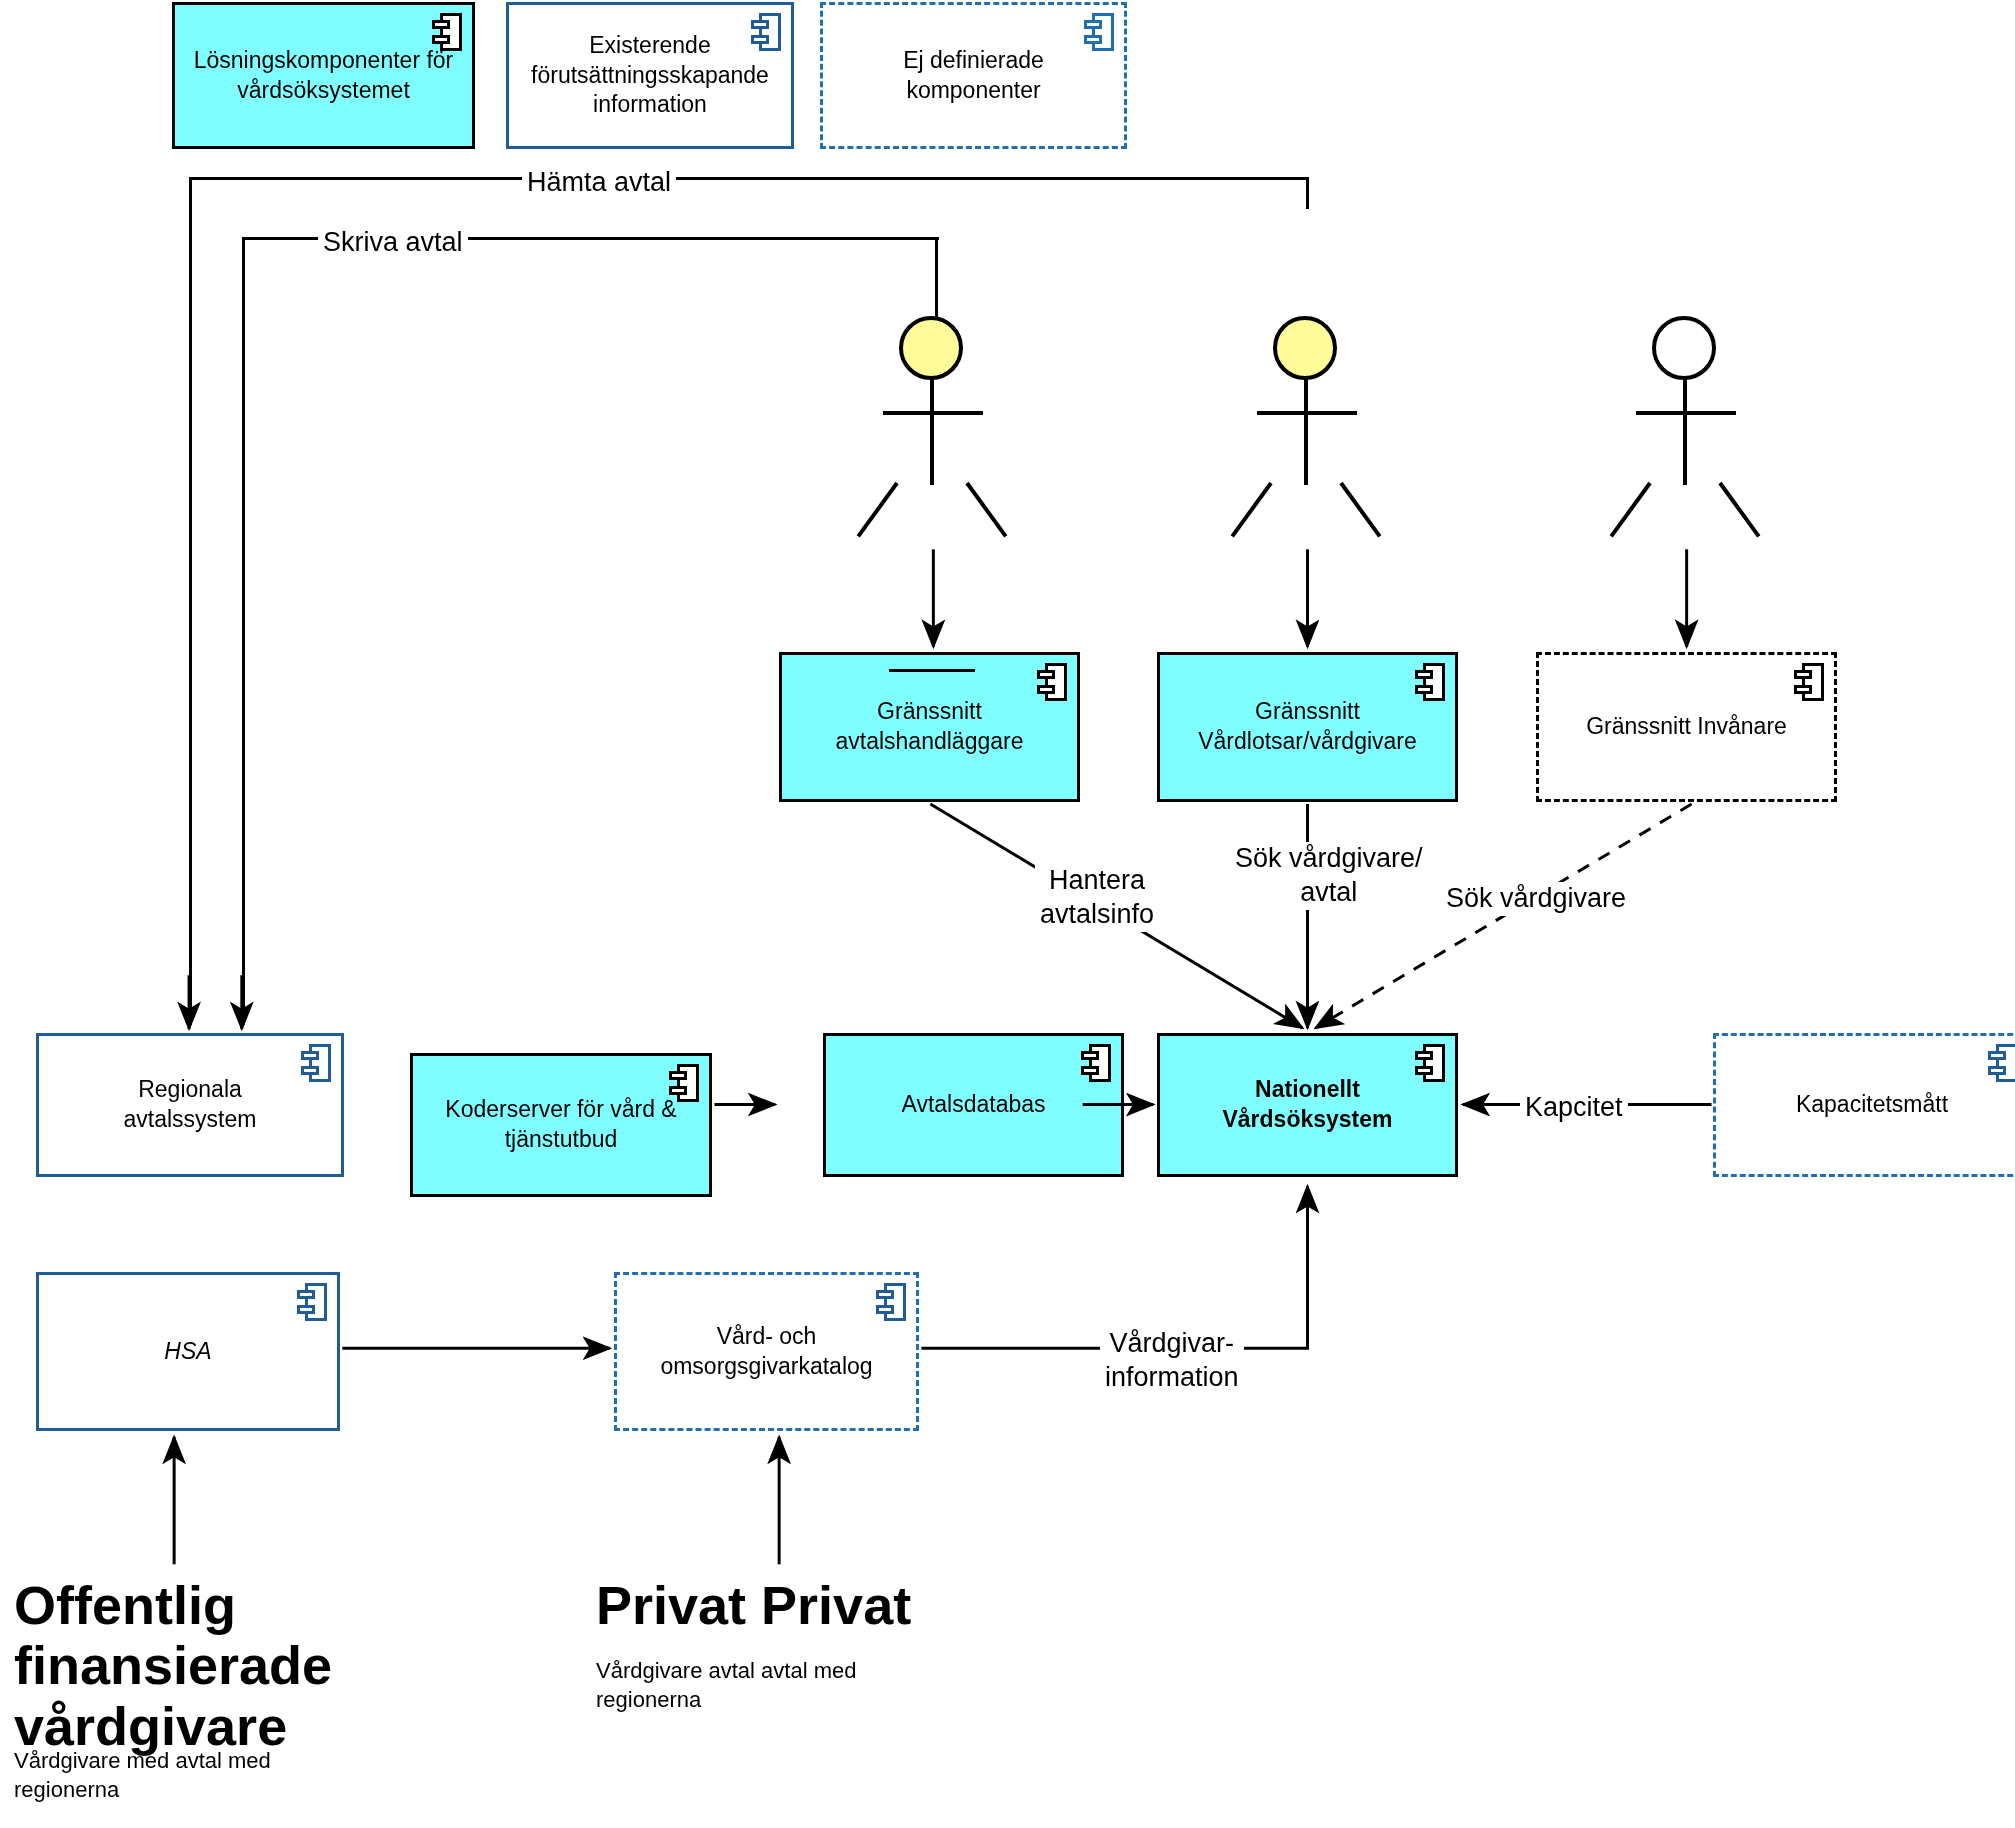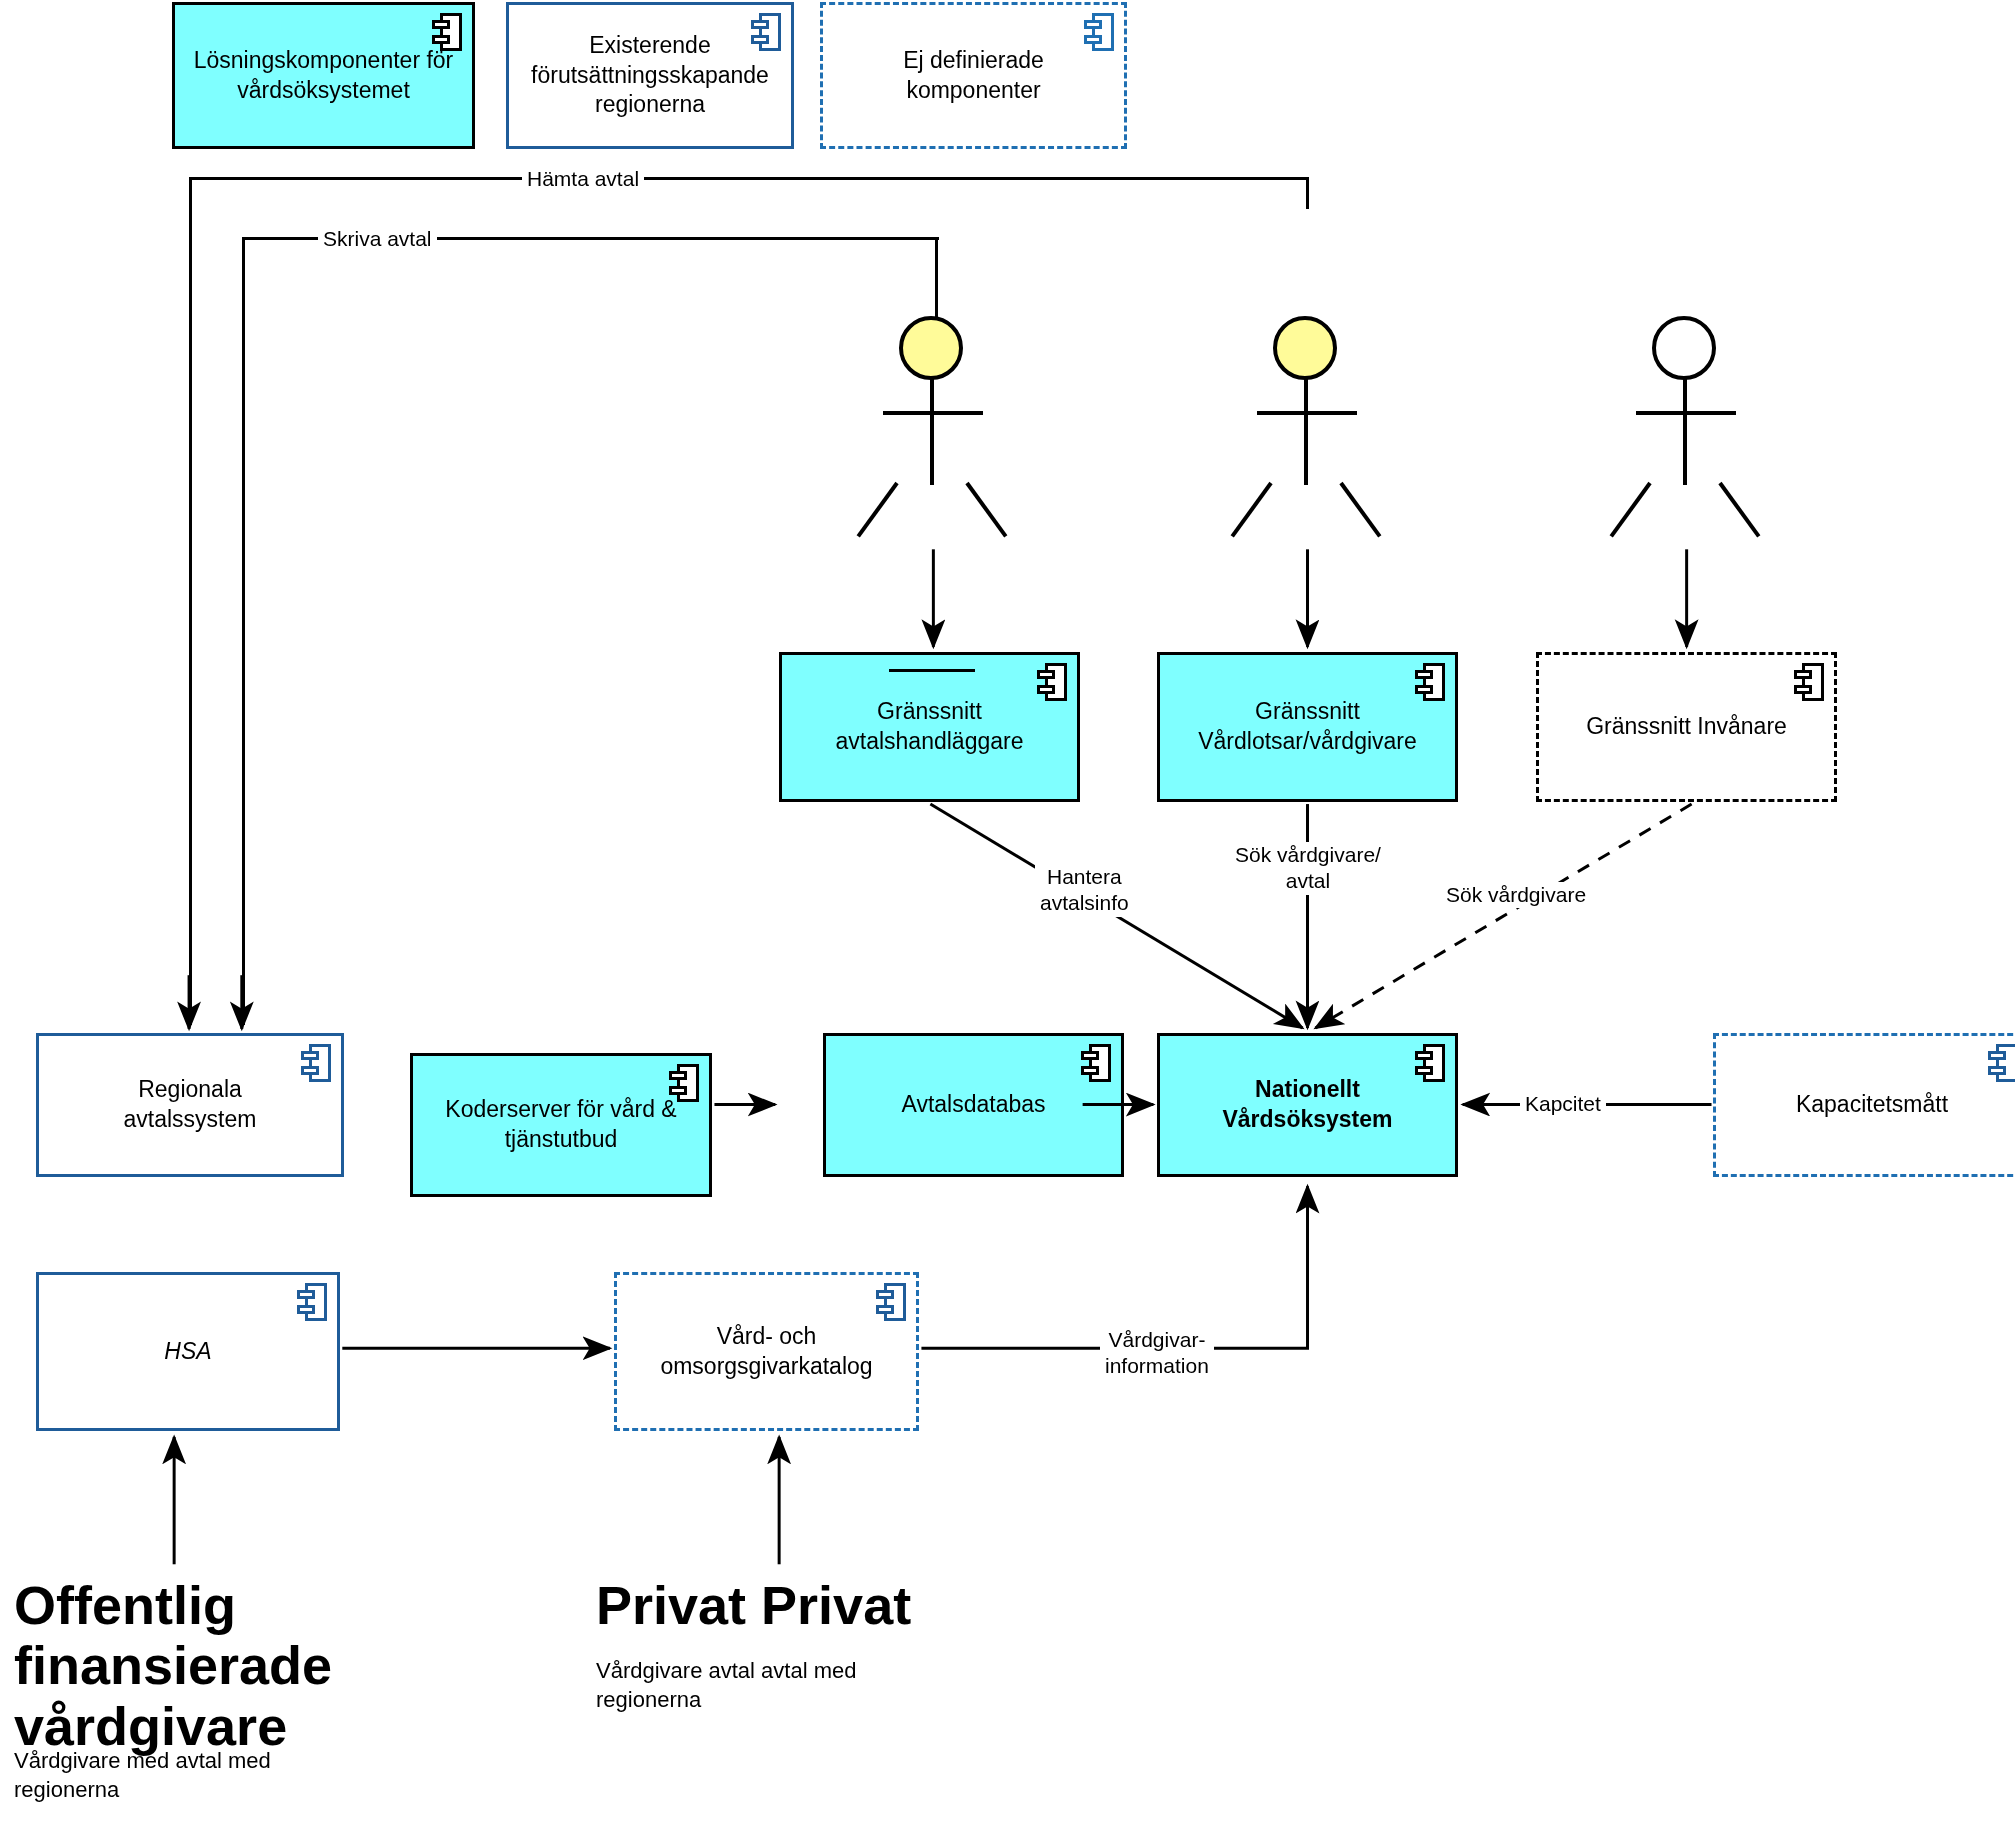--- a/index.html
+++ b/index.html
@@ -40,21 +40,21 @@
   .actor .legL{position:absolute;left:22px;top:167px;width:4px;height:66px;background:#000;
                transform:rotate(36deg);transform-origin:top center;}
   .actor .legR{position:absolute;left:92px;top:167px;width:4px;height:66px;background:#000;
                transform:rotate(-36deg);transform-origin:top center;}
 
   
   .ln{position:absolute;background:#000;}
   .ln.h{height:3px;}
   .ln.v{width:3px;}
 
-  .edge-label{position:absolute;font-size:21px;line-height:1.25;color:#000;
+  .edge-label{position:absolute;font-size:27px;line-height:1.25;color:#000;
               background:#fff;padding:0 5px;white-space:pre;text-align:center;}
 
   svg.ov{position:absolute;left:0;top:0;width:2016px;height:1829px;pointer-events:none;}
 
   
   .legend-box{font-size:23px;}
 
   
   .big-title{position:absolute;font-size:54px;font-weight:bold;line-height:1.12;white-space:pre;}
   .sub-note{position:absolute;font-size:22px;line-height:1.3;white-space:pre;}
@@ -77,21 +77,21 @@
   </div>
 
   <div class="comp solid-blue fill-white legend-box" style="left:506px;top:2px;width:288px;height:147px;">
     <span class="uml-icon" style="--ic:#1F5C99">
       <span class="body"></span>
         <span class="tab1"></span>
         <span class="tab2"></span>
     </span>
     <span class="lbl" style="white-space:pre-line;">Existerende
 förutsättningsskapande
-regionerna</span>
+information</span>
   </div>
 
   <div class="comp dash-blue fill-white legend-box" style="left:820px;top:2px;width:307px;height:147px;">
     <span class="uml-icon" style="--ic:#1F6FB2">
       <span class="body"></span>
         <span class="tab1"></span>
         <span class="tab2"></span>
     </span>
     <span class="lbl" style="white-space:pre-line;">Ej definierade komponenter</span>
   </div>

